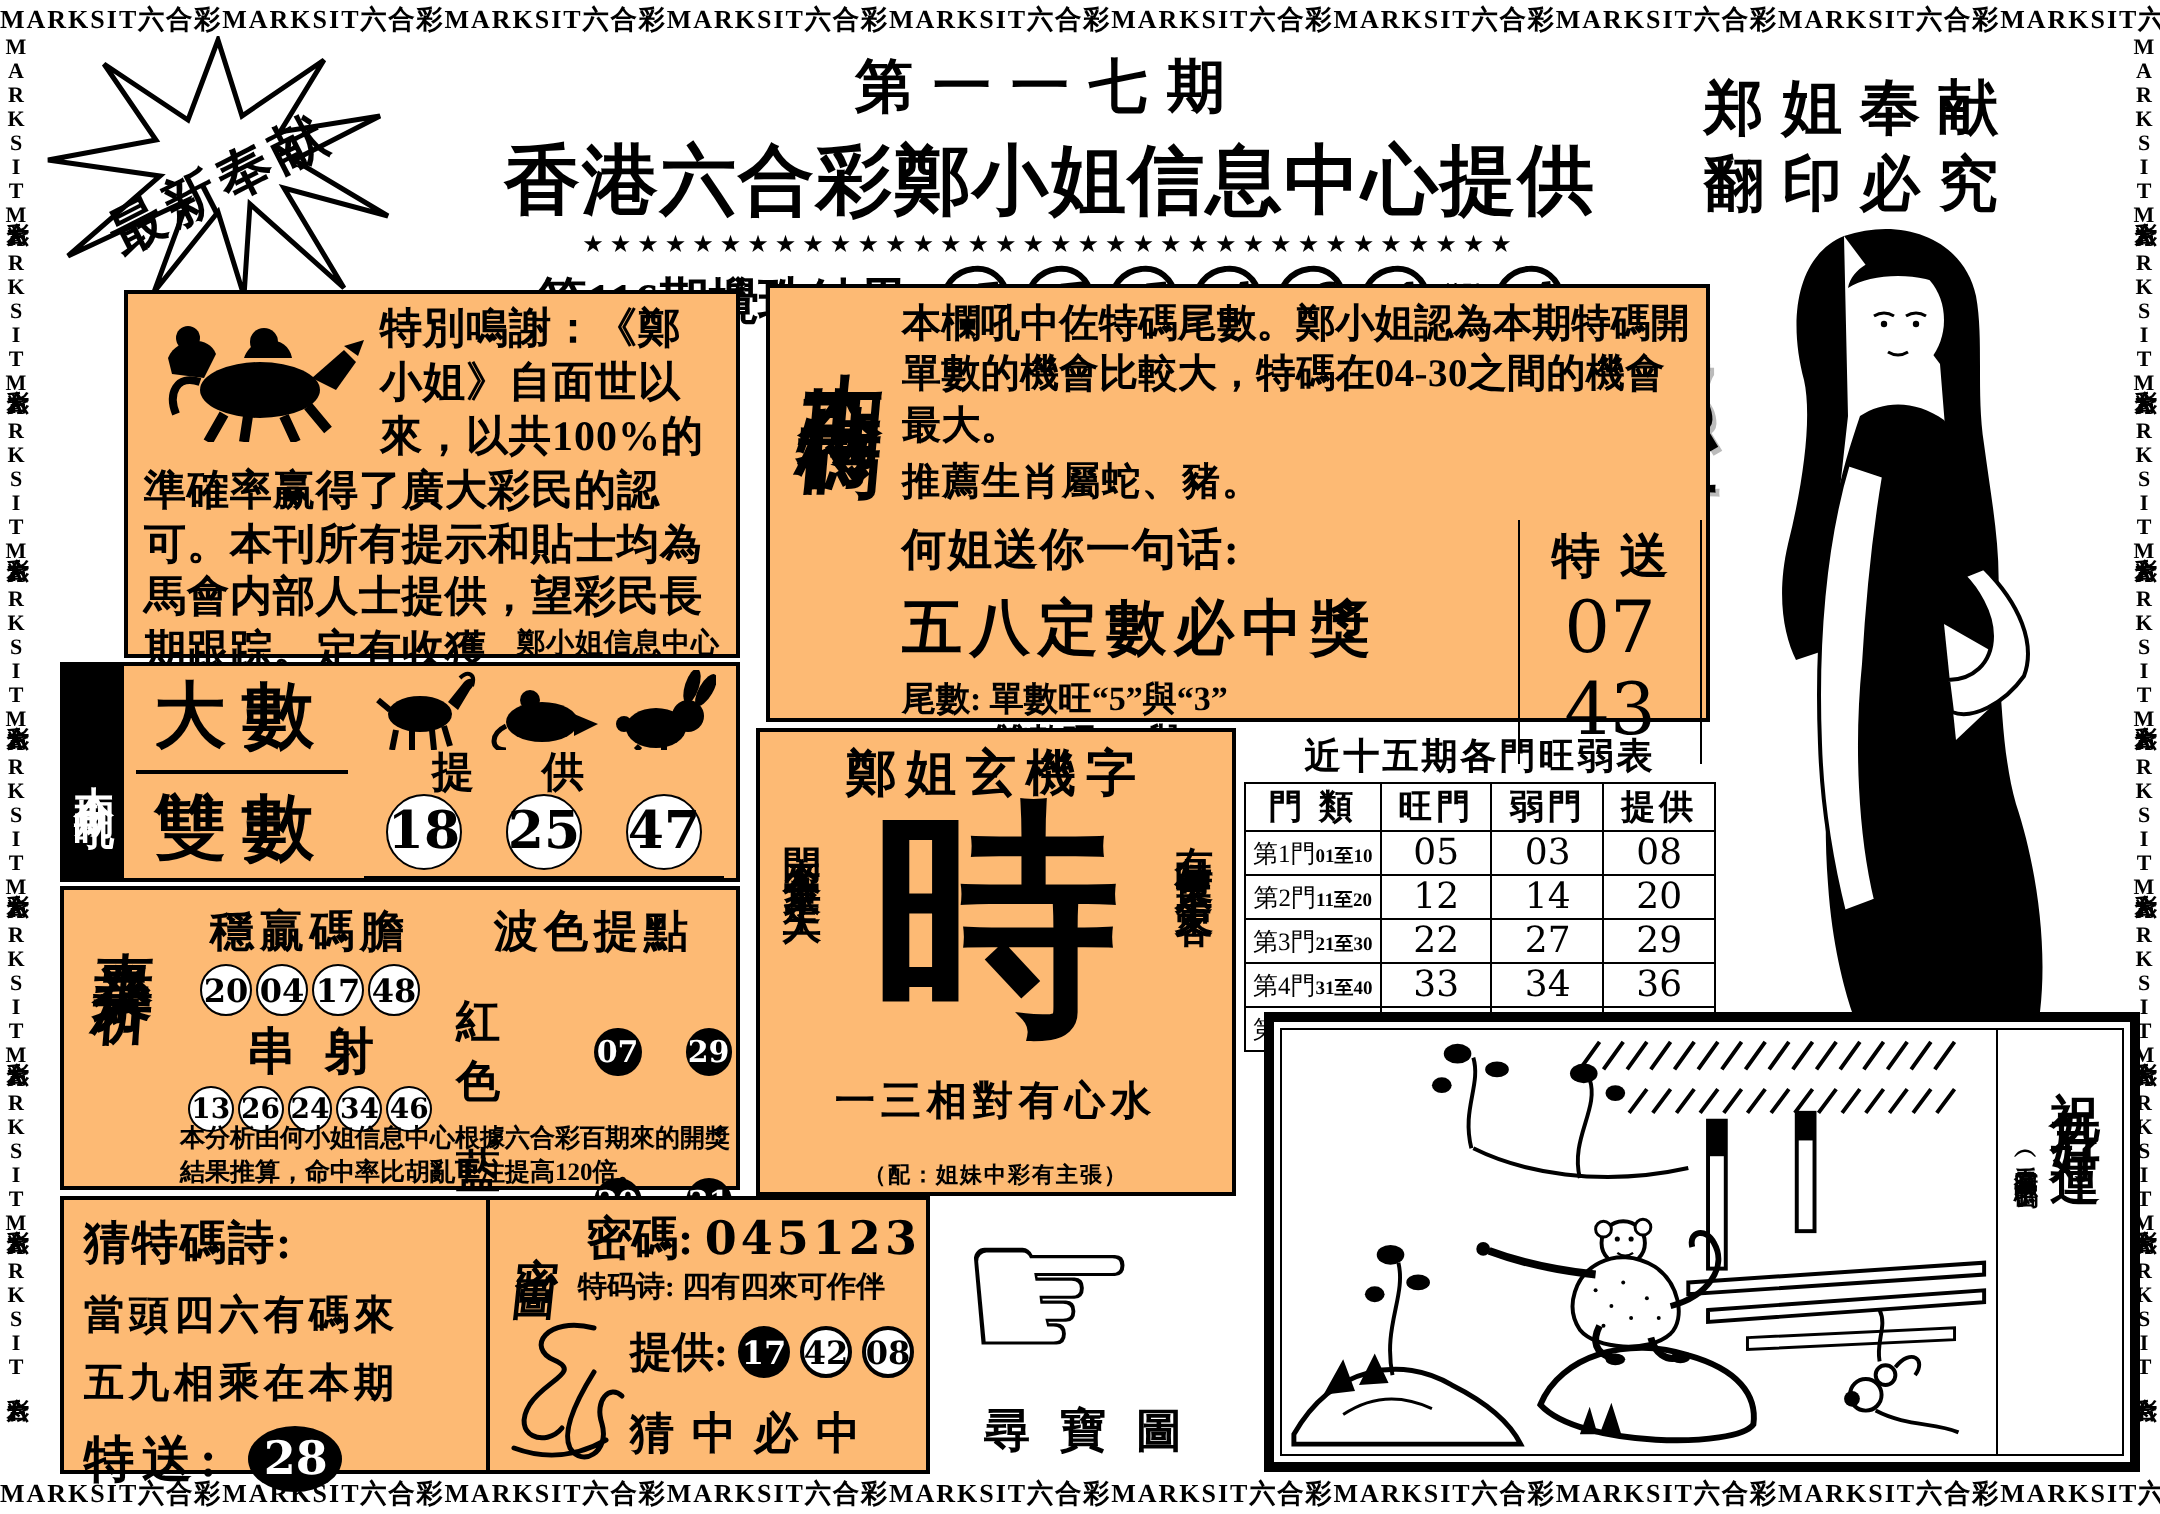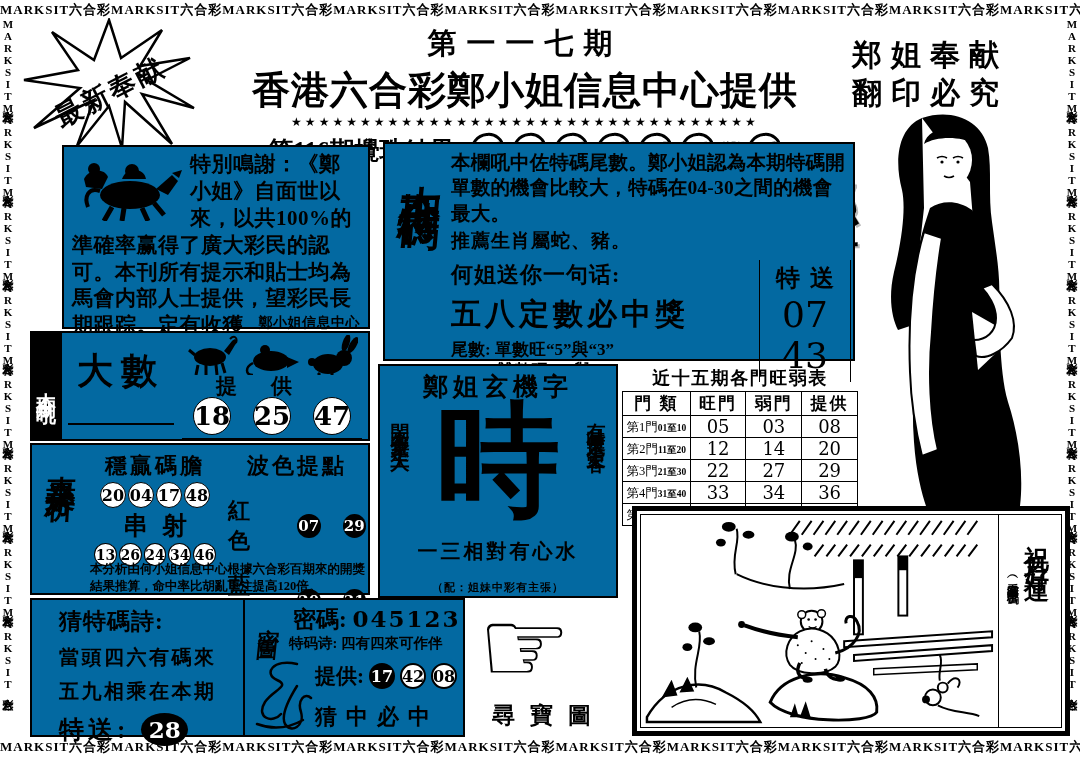--- a/index.html
+++ b/index.html
@@ -1,19 +1,19 @@
 <!DOCTYPE html>
 <html><head>
 <meta charset="utf-8">
 <style>
   *{margin:0;padding:0;box-sizing:border-box}
   html,body{width:1080px;height:757px;overflow:hidden}
   body{position:relative;background:#fff;color:#000;font-family:"Liberation Serif",serif}
   .abs{position:absolute}
-  .bx{border:2.5px solid #000;background:#0369a1}
+  .bx{border:2.5px solid #000;background:#fdba74}
   .vrt{writing-mode:vertical-rl;text-orientation:upright}
   .num{font-family:"DejaVu Serif",serif}
 
   
   .strip{font-family:"Liberation Serif",serif;font-size:13px;font-weight:bold;letter-spacing:1px;overflow:hidden;line-height:20px}
   .strip-h{left:0;width:1080px;height:20px;white-space:nowrap}
   .strip-v{top:18px;width:16px;height:719px;writing-mode:vertical-rl;text-orientation:upright;font-size:11px;line-height:16px;letter-spacing:0}
 
   
   .hdr{left:195px;top:24px;width:660px;text-align:center}
@@ -61,21 +61,21 @@
   .ana-mid .t{font-size:22px;font-weight:bold;letter-spacing:3px}
   .ana-mid .row{display:flex;justify-content:center;gap:2px;margin-top:1px}
   .cst{font-size:25px;font-weight:bold;letter-spacing:14px;margin:1px 0 1px 14px}
   .ana-right{position:absolute;left:196px;top:6px;width:138px}
   .ana-right .t{font-size:22px;font-weight:bold;letter-spacing:3px;text-align:center}
   .crow{display:flex;align-items:center;gap:22px;margin-top:15px}
   .crow .lab{font-size:22px;font-weight:bold;letter-spacing:2px}
   .ana-note{position:absolute;left:58px;top:116px;width:276px;font-size:12.5px;font-weight:bold;line-height:1.35}
 
   
-  .poem{left:30px;top:598px;width:232px;height:139px;padding:6px 27px}
+  .poem{left:30px;top:598px;width:232px;height:139px;padding:6px 10px}
   .poem .t{font-size:23px;font-weight:bold;letter-spacing:1px}
   .poem .l{font-size:20px;font-weight:bold;letter-spacing:2.5px;margin-top:7px;white-space:nowrap}
   .tsrow{display:flex;align-items:center;gap:12px;margin-top:8px}
   .tsrow .lab{font-size:25px;font-weight:bold;letter-spacing:4px}
   .oval{width:47px;height:33px;background:#000;color:#fff;border-radius:50%;display:flex;align-items:center;justify-content:center;font-size:23px;font-weight:bold}
 
   
   .sec{left:243px;top:598px;width:222px;height:139px;padding:4px 6px}
   .sec-side{position:absolute;left:10px;top:10px;writing-mode:vertical-rl;text-orientation:upright;font-size:22px;font-weight:bold;letter-spacing:12px;transform:skewX(-6deg)}
   .sec-mima{position:absolute;left:48px;top:4px;font-size:23px;font-weight:bold;white-space:nowrap}
@@ -214,20 +214,21 @@
   <span class="sig">鄭小姐信息中心</span>
 </div>
 
 <div class="abs bx bqh">
   <div class="bqh-bar">
     <span>本期吼</span>
   </div>
   <div class="bqh-mid">
     <div class="w">大數</div>
     <div class="div"></div>
+    <div class="w">雙數</div>
   </div>
   <div class="bqh-right">
     <div class="anim-row">
       <svg width="52" height="40" viewBox="0 0 52 40">
         <ellipse cx="24" cy="22" rx="16" ry="9" fill="#000"></ellipse>
         <path d="M38,16 L46,6 C50,2 53,6 49,10 L43,20 Z" fill="#000"></path>
         <path d="M44,4 C48,0 52,2 50,8" stroke="#000" stroke-width="2" fill="none"></path>
         <path d="M12,30 L10,40 M20,30 L20,40 M30,30 L31,40 M36,28 L39,38" stroke="#000" stroke-width="3"></path>
         <path d="M9,20 L3,15" stroke="#000" stroke-width="3"></path>
       </svg>

